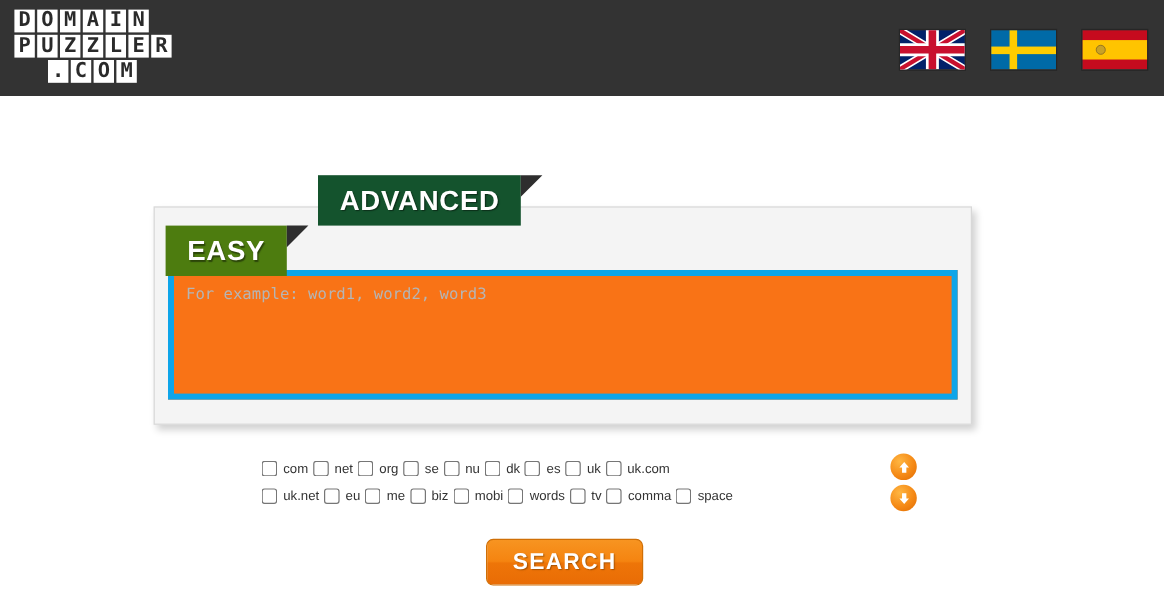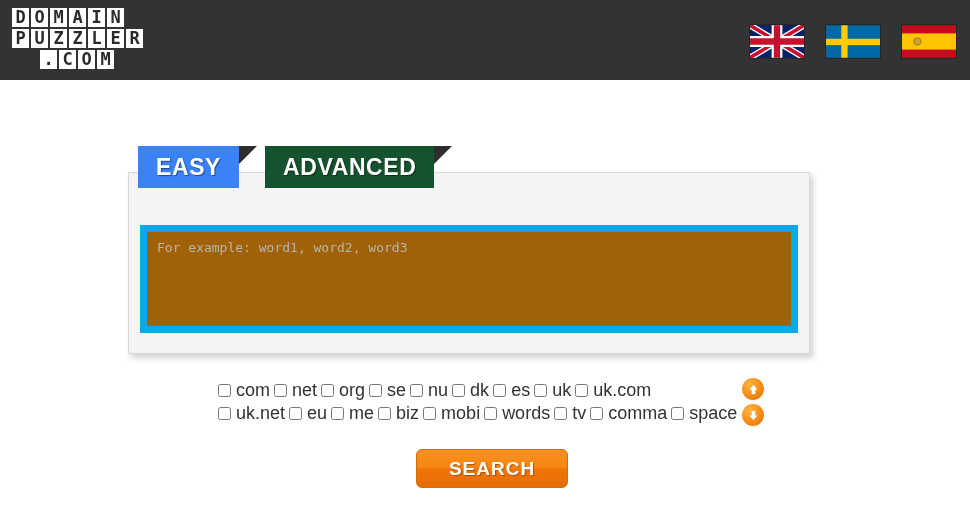--- a/index.html
+++ b/index.html
@@ -65,21 +65,22 @@
     font-weight: bold;
     letter-spacing: 0.6px;
     color: #ffffff;
     background: #14532d;
     text-shadow: 1px 1px 1px rgba(0,0,0,0.45);
     margin-right: 26px;
     white-space: nowrap;
     cursor: pointer;
   }
   .tab.active {
-    background: #3b82f6;
+    background: #4d7c0f;
+    margin-top: 42px;
   }
   .tab .fold {
     position: absolute;
     right: -18px; top: 0;
     width: 0; height: 0;
     border-top: 18px solid #2e2e2e;
     border-right: 18px solid transparent;
   }
 
   
@@ -98,22 +99,22 @@
     color: #222222;
     white-space: nowrap;
   }
   .panel-label b { font-weight: bold; }
   .panel-label span.sub { font-weight: normal; color: #333333; }
 
   .search-area {
     position: absolute;
     left: 11px; top: 52px;
     width: 658px; height: 108px;
-    background: #a16207;
-    border: 7px solid #0ea5e9;
+    background: #f97316;
+    border: 5px solid #0ea5e9;
     padding: 8px 10px;
     font-family: "DejaVu Sans Mono", monospace;
     font-size: 13px;
     color: #222222;
     resize: none;
     outline: none;
   }
   .search-area::placeholder { color: #b5b5b5; }
 
   
@@ -134,21 +135,21 @@
     margin-right: 4px;
     cursor: pointer;
     white-space: nowrap;
   }
   .tld input[type=checkbox] {
     width: 13px; height: 13px;
     margin: 0 5px 0 0;
     cursor: pointer;
   }
   .tld label {
-    font-size: 18px;
+    font-size: 11px;
     color: #333333;
     cursor: pointer;
     text-align: center;
   }
 
   
   .arrows {
     position: absolute;
     left: 742px; top: 378px;
     display: flex; flex-direction: column;
@@ -162,32 +163,31 @@
     cursor: pointer;
     border: none;
     padding: 0;
   }
   .arrow-btn svg { display: block; }
 
   
   .search-btn {
     position: absolute;
     left: 405px; top: 449px;
-    width: 152px; height: 39px;
+    width: 131px; height: 39px;
     border-radius: 6px;
     border: 1px solid #d06f06;
     background: linear-gradient(to bottom, #f79421 0%, #f58410 48%, #ee7508 52%, #e96c05 100%);
     color: #ffffff;
     font-size: 19px;
     font-weight: bold;
     letter-spacing: 1px;
     text-shadow: 1px 1px 1px rgba(120,60,0,0.6);
     cursor: pointer;
     font-family: "Liberation Sans", sans-serif;
-    margin-left: 11px;
   }
 </style>
 </head>
 <body>
 
 <div class="header">
 
   <div class="logo">
     <div class="logo-row r1">
         <span class="logo-cell">D</span>

